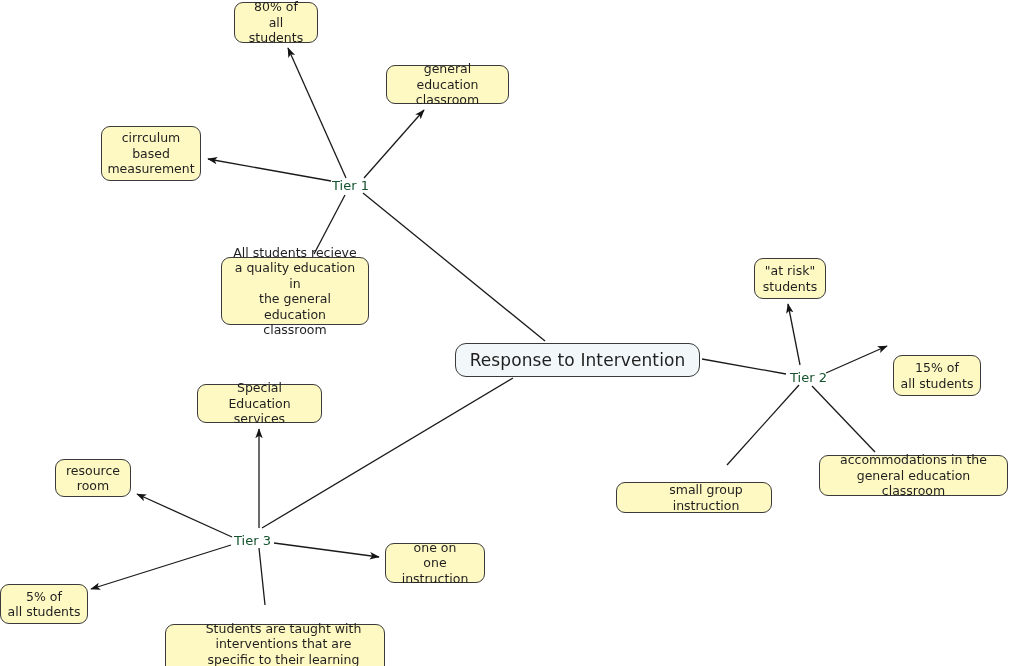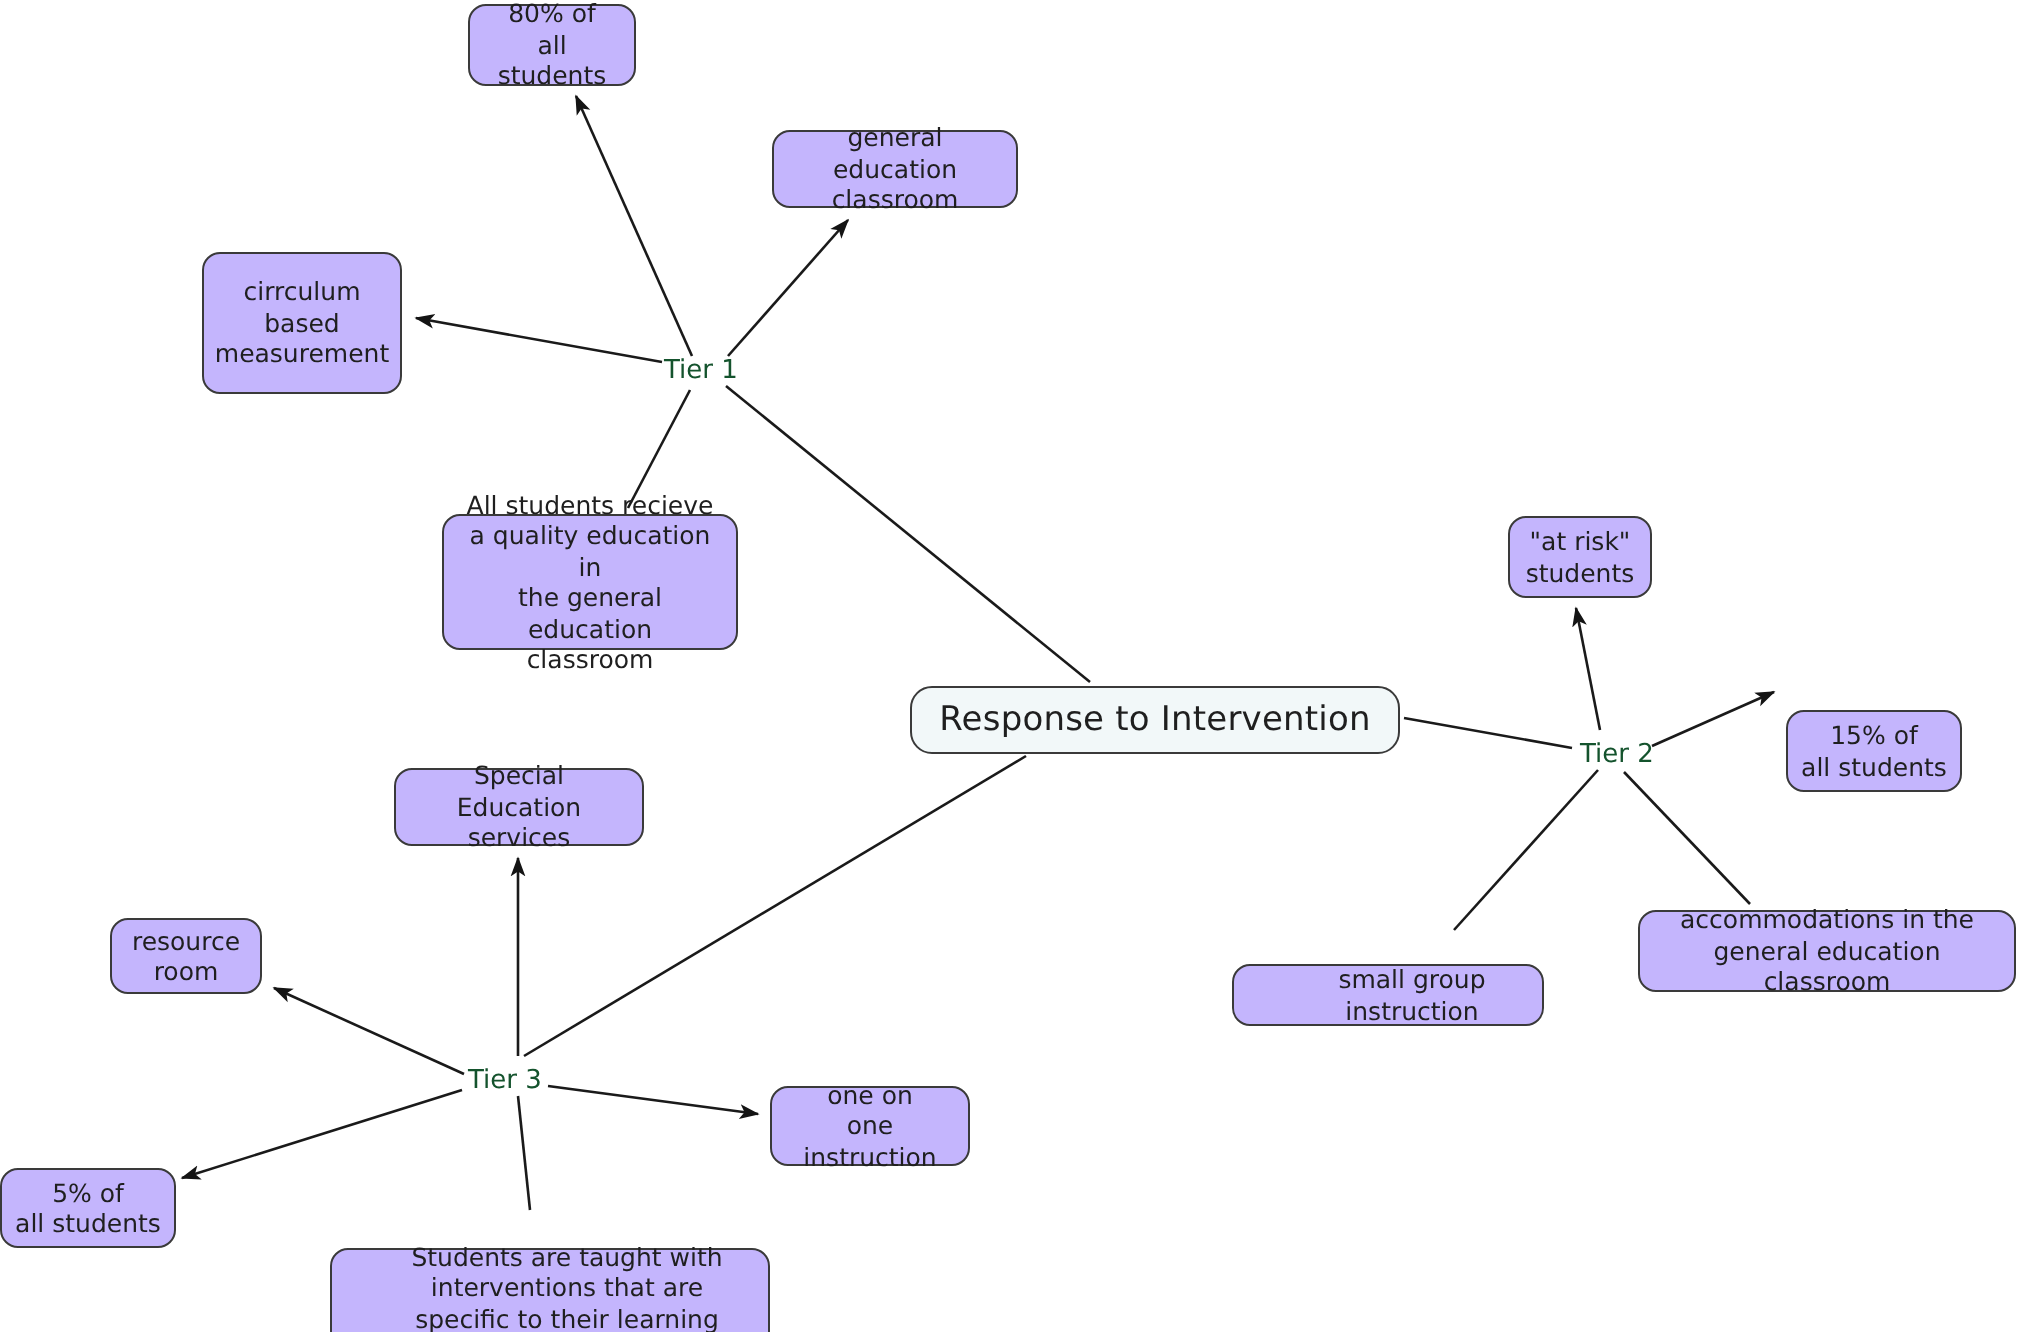--- a/index.html
+++ b/index.html
@@ -25,21 +25,21 @@
     position: absolute;
     left: 0;
     top: 0;
     width: 1009px;
     height: 666px;
     pointer-events: none;
   }
   .node {
     position: absolute;
     box-sizing: border-box;
-    background: #c4b5fd;
+    background: #fef9c3;
     border: 1.4px solid #3a3a3a;
     border-radius: 9px;
     display: flex;
     align-items: center;
     justify-content: center;
     text-align: center;
     font-size: 12.5px;
     line-height: 15.5px;
     color: #1f1f1f;
     white-space: pre-line;
@@ -91,21 +91,21 @@
         <line x1="274" y1="543" x2="379" y2="557" stroke="#1a1a1a" stroke-width="1.3" marker-end="url(#arrowhead)"></line>
         <line x1="259" y1="548" x2="265" y2="605" stroke="#1a1a1a" stroke-width="1.3"></line>
       </g>
   </svg>
   <div id="node-layer">
       <div class="node root" style="left: 455px; top: 343px; width: 245px; height: 34px;">Response to Intervention</div>
       <div class="node" style="left: 234px; top: 2px; width: 84px; height: 41px;">80% of
 all students</div>
       <div class="node" style="left: 386px; top: 65px; width: 123px; height: 39px;">general education
 classroom</div>
-      <div class="node" style="left: 101px; top: 126px; width: 100px; height: 71px;">cirrculum
+      <div class="node" style="left: 101px; top: 126px; width: 100px; height: 55px;">cirrculum
 based
 measurement</div>
       <div class="node" style="left: 221px; top: 257px; width: 148px; height: 68px;">All students recieve
 a quality education in
 the general education
 classroom</div>
       <div class="node" style="left: 754px; top: 258px; width: 72px; height: 41px;">"at risk"
 students</div>
       <div class="node" style="left: 893px; top: 328px; width: 88px; height: 41px; margin-top: 27px;">15% of
 all students</div>

